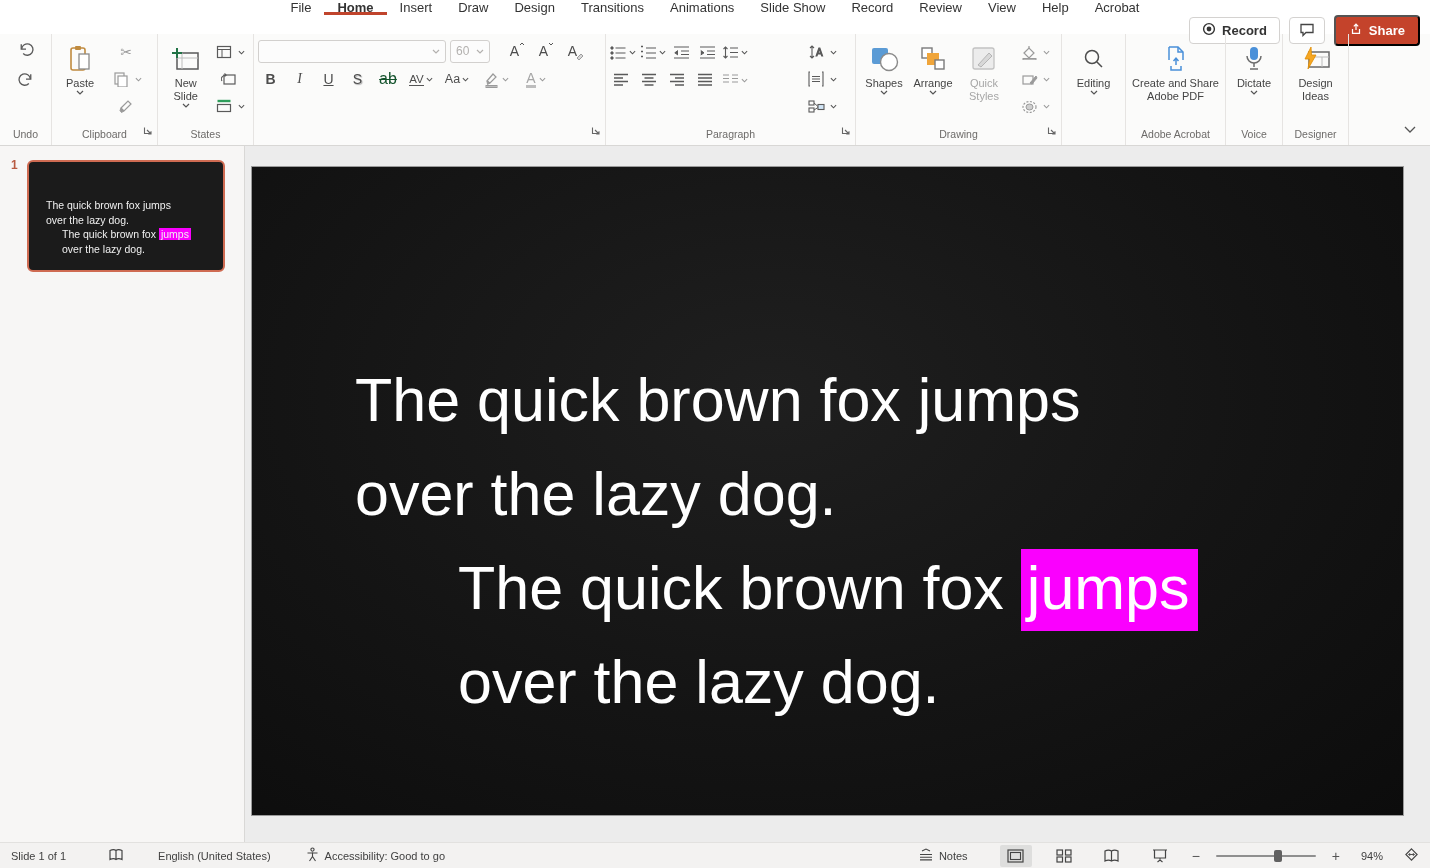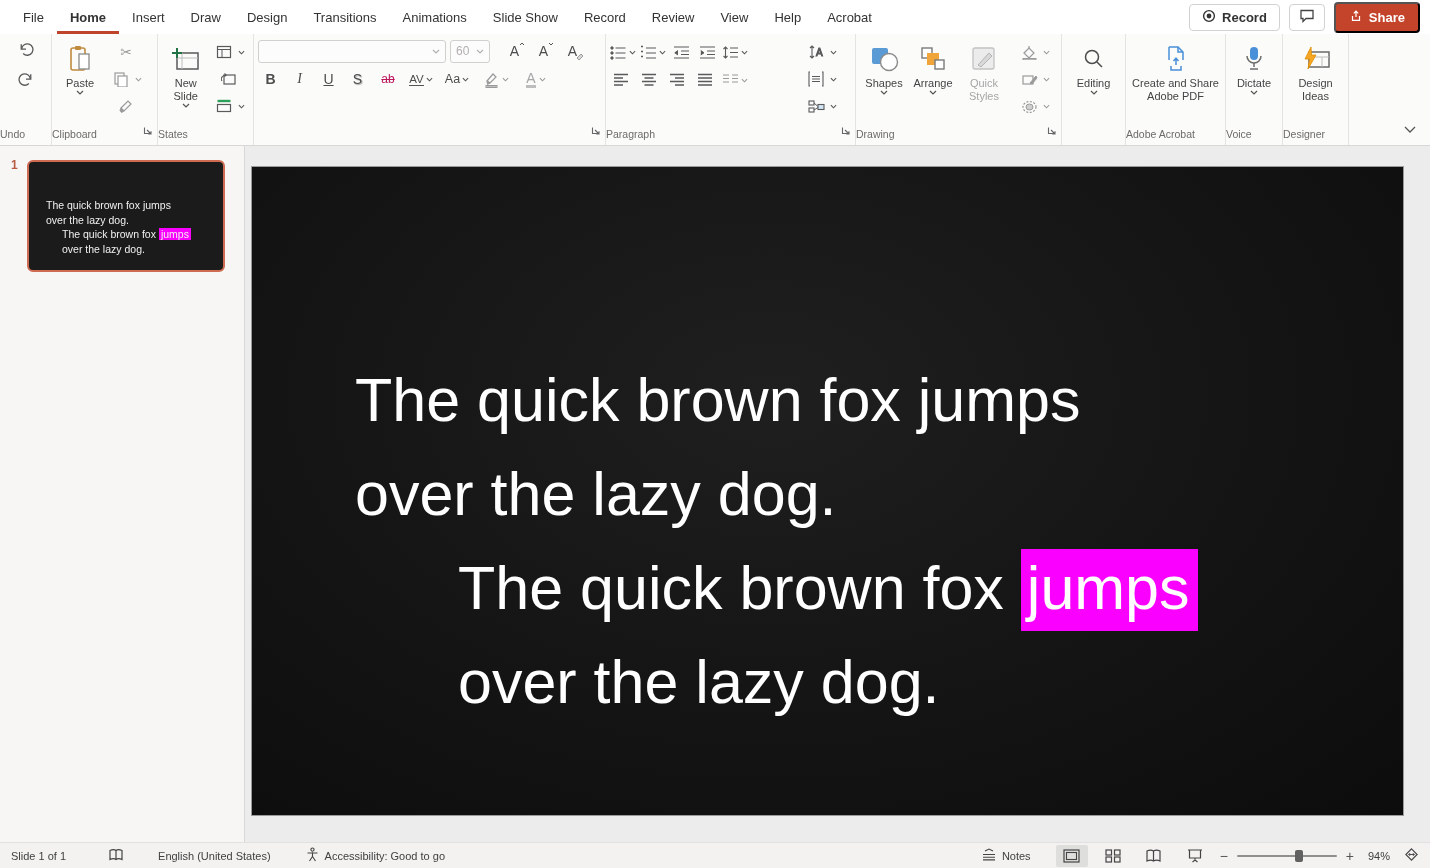--- a/index.html
+++ b/index.html
@@ -1,36 +1,36 @@
 <!DOCTYPE html>
 <html><head>
 <meta charset="utf-8">
 <style>
   * { box-sizing: border-box; margin: 0; padding: 0; }
   html,body { width:1430px; height:868px; overflow:hidden;
     font-family:"Liberation Sans", sans-serif; background:#fff; }
 
   
-  .topbar { height:34px; background:#ffffff; display:flex; align-items:center; padding:0 10px; }
+  .topbar { height:34px; background:#ffffff; display:flex; align-items:center; padding:0 10px;flex-direction:column; }
   .tabs { display:flex; align-items:center; height:100%; }
   .tab { padding:0 13px; font-size:13px; color:#333; height:100%; display:flex; align-items:center; cursor:default; }
   .tab.active { font-weight:700; box-shadow: inset 0 -3px 0 #C0442C; }
   .topbar-right { margin-left:auto; display:flex; align-items:center; gap:9px; }
   .pillbtn { display:flex; align-items:center; gap:6px; border:1px solid #d4d2d0; border-radius:4px;
              background:#fff; padding:4px 12px; font-size:13px; font-weight:700; color:#333; }
   .iconbtn { border:1px solid #d4d2d0; border-radius:4px; background:#fff; width:36px; height:27px;
              display:flex; align-items:center; justify-content:center; }
   .sharebtn { display:flex; align-items:center; gap:6px; background:#C4432B; color:#fff; border-radius:4px;
               padding:5px 13px; font-size:13px; font-weight:700; }
 
   
   .ribbon { height:112px; background:#fbfbfa; border-bottom:1px solid #d8d7d5; display:flex; }
   .rgroup { border-right:1px solid #e6e4e2; display:flex; flex-direction:column; position:relative; flex:none; }
   .rg-body { flex:1; display:flex; padding:5px 4px 0; }
-  .rg-label { height:19px; font-size:10.5px; color:#6d6b69; line-height:16px; }
+  .rg-label { height:19px; font-size:10.5px; color:#6d6b69; text-align:center; line-height:16px; }
   .launcher { position:absolute; right:4px; bottom:5px; }
   .bigbtn { display:flex; flex-direction:column; align-items:center; font-size:11px; color:#444;
             line-height:13px; text-align:center; padding-top:2px; }
   .bigbtn .ic { height:36px; display:flex; align-items:center; justify-content:center; }
   .smallcol { display:flex; flex-direction:column; justify-content:flex-start; gap:5px; padding-top:2px; }
   .smallrow { display:flex; align-items:center; gap:3px; height:22px; justify-content:center; }
   .sbtn { display:flex; align-items:center; justify-content:center; gap:2px; min-width:22px; height:22px; }
   .chev svg { display:block; }
   .grayed { color:#a6a6a6 !important; }
 
@@ -64,21 +64,21 @@
            box-shadow: 0 0 0 1px #9a9a9a; }
   .slide-textblock { position:absolute; left:103px; top:186px; font-size:61px; line-height:94px;
                      color:#ffffff; font-weight:400; white-space:nowrap; }
   .slide-textblock .indent { margin-left:103px; }
   .slide-textblock .hl { background:#FA00FE; padding:5px 8px 9px 6px; }
 
   
   .statusbar { height:26px; background:#f3f2f1; border-top:1px solid #e2e1df; display:flex;
                align-items:center; font-size:11px; color:#414141; padding:0 11px; }
   .sb-item { display:flex; align-items:center; gap:5px;text-align:center; }
-  .sb-right { margin-left:auto; display:flex; align-items:center; gap:9px; }
+  .sb-right { margin-left:auto; display:flex; align-items:center; gap:16px; }
   .viewbtn { width:32px; height:22px; display:flex; align-items:center; justify-content:center; border-radius:2px; }
   .viewbtn.sel { background:#dededd; }
   .ztrack { width:100px; height:2px; background:#8f8f8f; position:relative; border-radius:1px; }
   .zthumb { position:absolute; left:58px; top:-5px; width:8px; height:12px; background:#616161; border-radius:2px; }
   .zsign { font-size:14px; color:#555; }
   .zoompct { width:32px; text-align:center; }
 </style>
 </head>
 <body>
 
@@ -285,21 +285,21 @@
               <svg style="position:absolute;bottom:3px;right:1px" width="8" height="8" viewBox="0 0 8 8">
                 <path d="M1 6 L5 2 L7 4 L3 8 Z" fill="#d8d8d8" stroke="#888" stroke-width="0.8"></path>
               </svg>
             </span>
         </div>
         <div class="frow" style="margin-top:4px">
           <span class="fbtn" style="font-weight:700">B</span>
           <span class="fbtn" style="font-style:italic;font-family:'Liberation Serif',serif">I</span>
           <span class="fbtn" style="text-decoration:underline">U</span>
           <span class="fbtn" style="text-shadow:1px 1px 1px #aaa">S</span>
-          <span class="fbtn" style="text-decoration:line-through;color:#be185d;font-size:12px;width:28px">ab</span>
+          <span class="fbtn" style="text-decoration:line-through;color:#14532d;font-size:16px;width:28px">ab</span>
           <span class="fbtn" style="font-size:11.5px;width:30px">
               <span style="border-bottom:1px solid #555">AV</span>
               <svg style="margin-left:2px" width="7" height="5" viewBox="0 0 8 5">
                 <path d="M1 1 L4 4 L7 1" fill="none" stroke="#555" stroke-width="1.2"></path>
               </svg>
             </span>
           <span class="fbtn" style="font-size:12.5px;width:34px">
               <span>Aa</span>
               <svg style="margin-left:2px" width="7" height="5" viewBox="0 0 8 5">
                 <path d="M1 1 L4 4 L7 1" fill="none" stroke="#555" stroke-width="1.2"></path>

